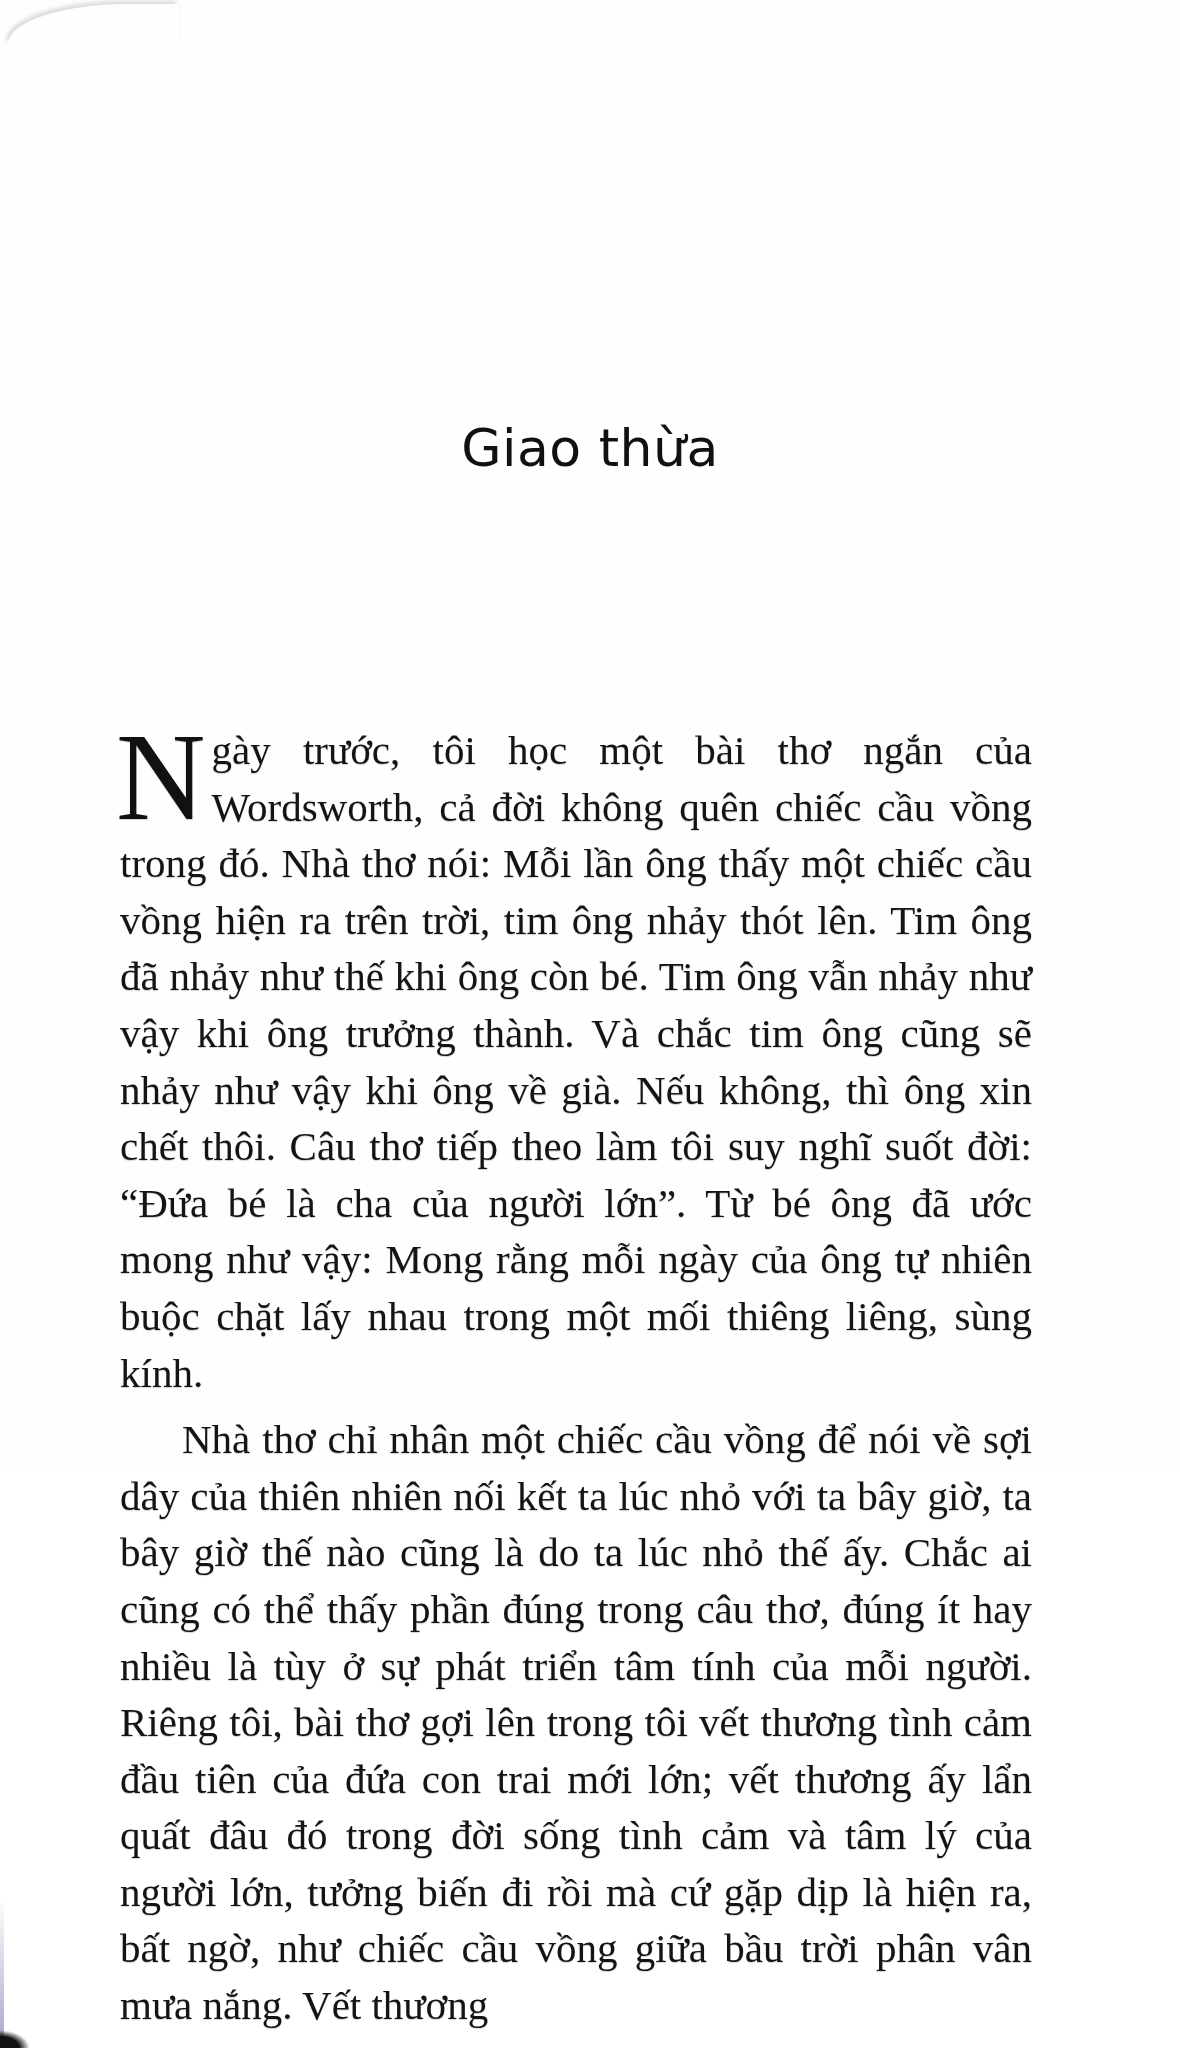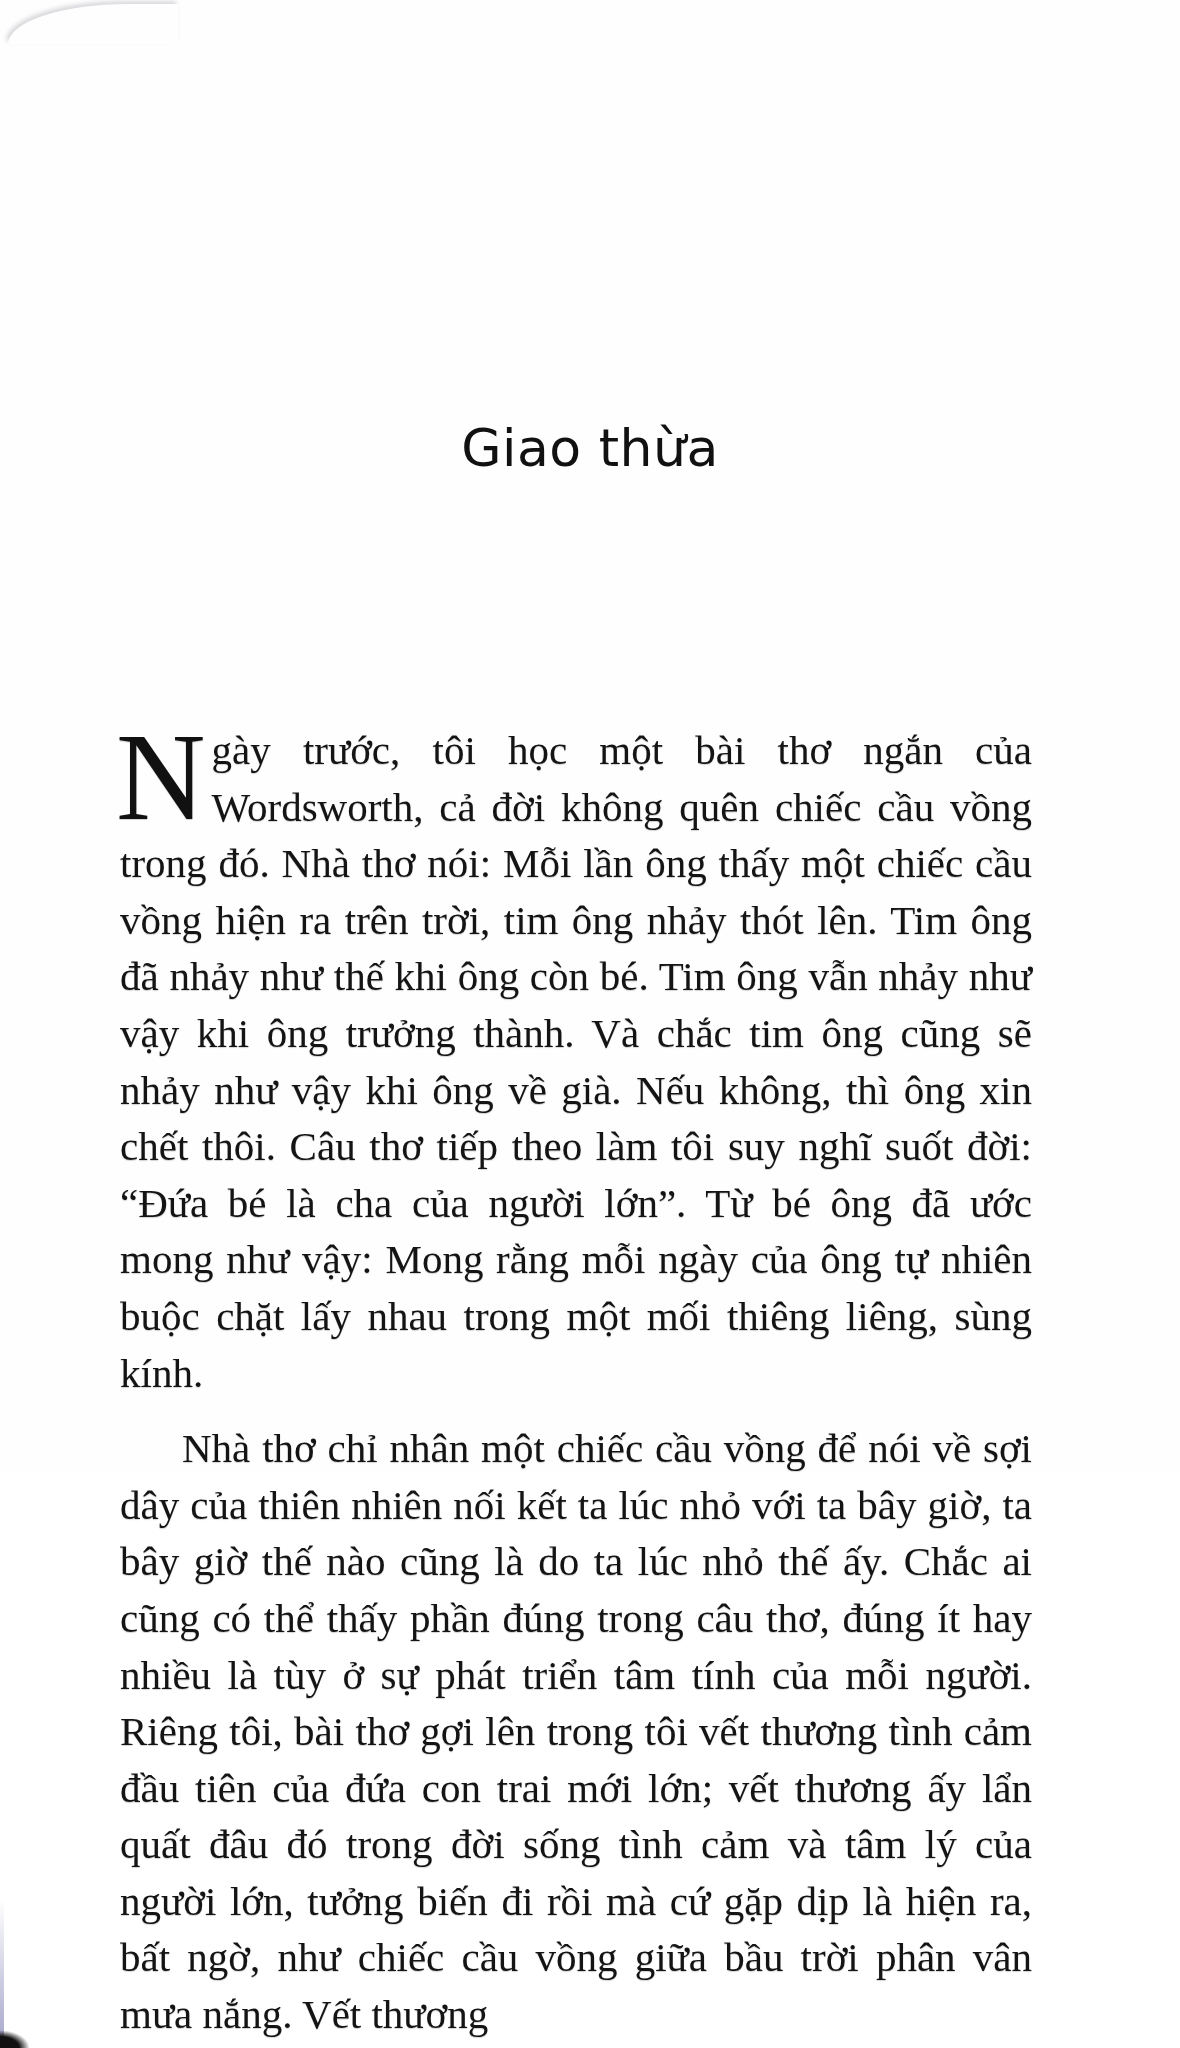--- a/index.html
+++ b/index.html
@@ -63,21 +63,21 @@
       font-size: 41px;
       line-height: 56.6px;
       color: #141414;
       text-align: justify;
       text-shadow: 0 1px 1px rgba(0,0,0,0.18);
     }
     .body-text p {
       margin: 0;
     }
     .body-text p + p {
-      margin-top: 19px;
+      margin-top: 10px;
       text-indent: 62px;
     }
     .dropcap {
       float: left;
       font-family: "Liberation Serif", "DejaVu Serif", serif;
       font-size: 124px;
       line-height: 96px;
       height: 100px;
       margin: 8px 6px 0 -4px;
       padding: 0;

